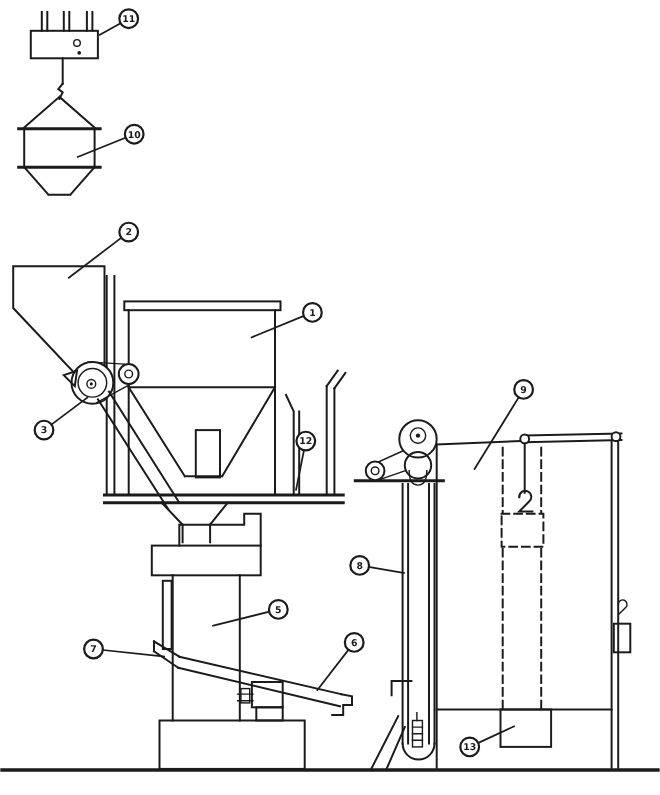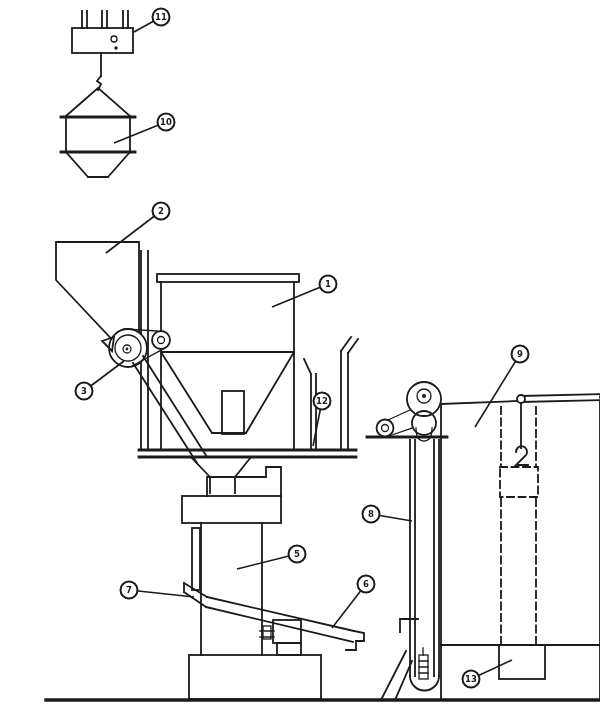--- a/index.html
+++ b/index.html
@@ -2,21 +2,21 @@
 <html style="--ink: #1b1b1b; --paper: #ffffff;"><head>
 <meta charset="utf-8">
 <style>
   :root{ --ink:#1b1b1b; --paper:#ffffff; }
   html,body{margin:0;padding:0;}
   body{
     width:600px;height:723px;overflow:hidden;
     background:var(--paper);
     font-family:"DejaVu Sans", sans-serif;
   }
-  .stage{width:484px;height:723px;position:relative;padding-left:44px;}
+  .stage{width:484px;height:723px;position:relative;}
   svg{display:block;}
   .ln{stroke:var(--ink);stroke-width:1.8;fill:none;stroke-linecap:square;stroke-linejoin:miter;}
   .ln-thin{stroke:var(--ink);stroke-width:1.3;fill:none;stroke-linecap:square;}
   .thick{stroke-width:2.8;}
   .ground{stroke-width:3.4;}
   .fillink{fill:var(--ink);stroke:none;}
   .whitefill{fill:#fff;}
   .dash{stroke-dasharray:7 4.5;}
   .callout-circle{fill:#fff;stroke:var(--ink);stroke-width:2;}
   .callout-leader{stroke:var(--ink);stroke-width:1.6;fill:none;}

